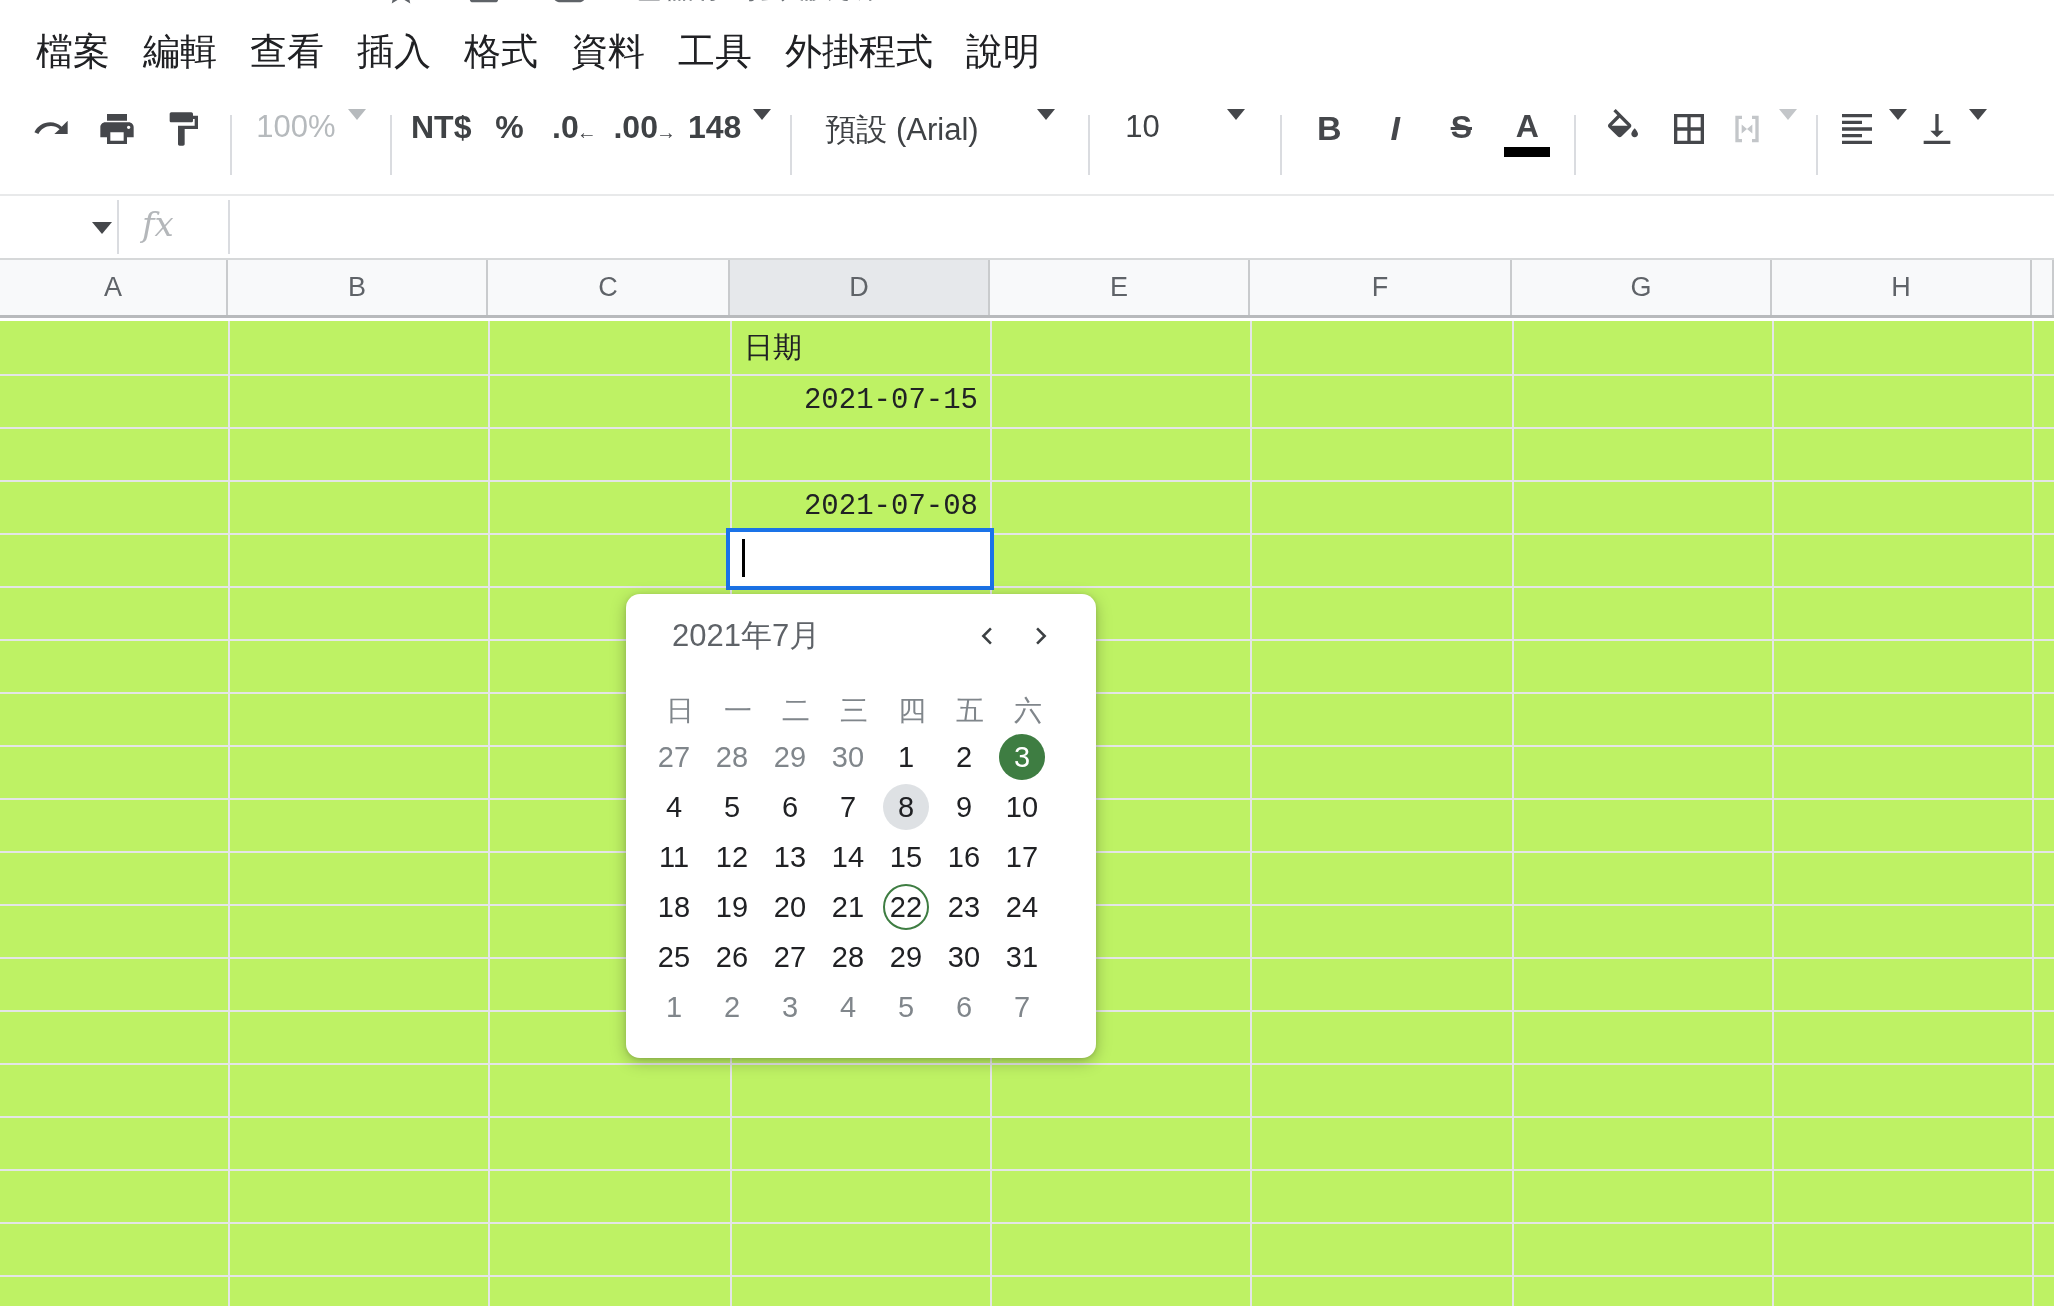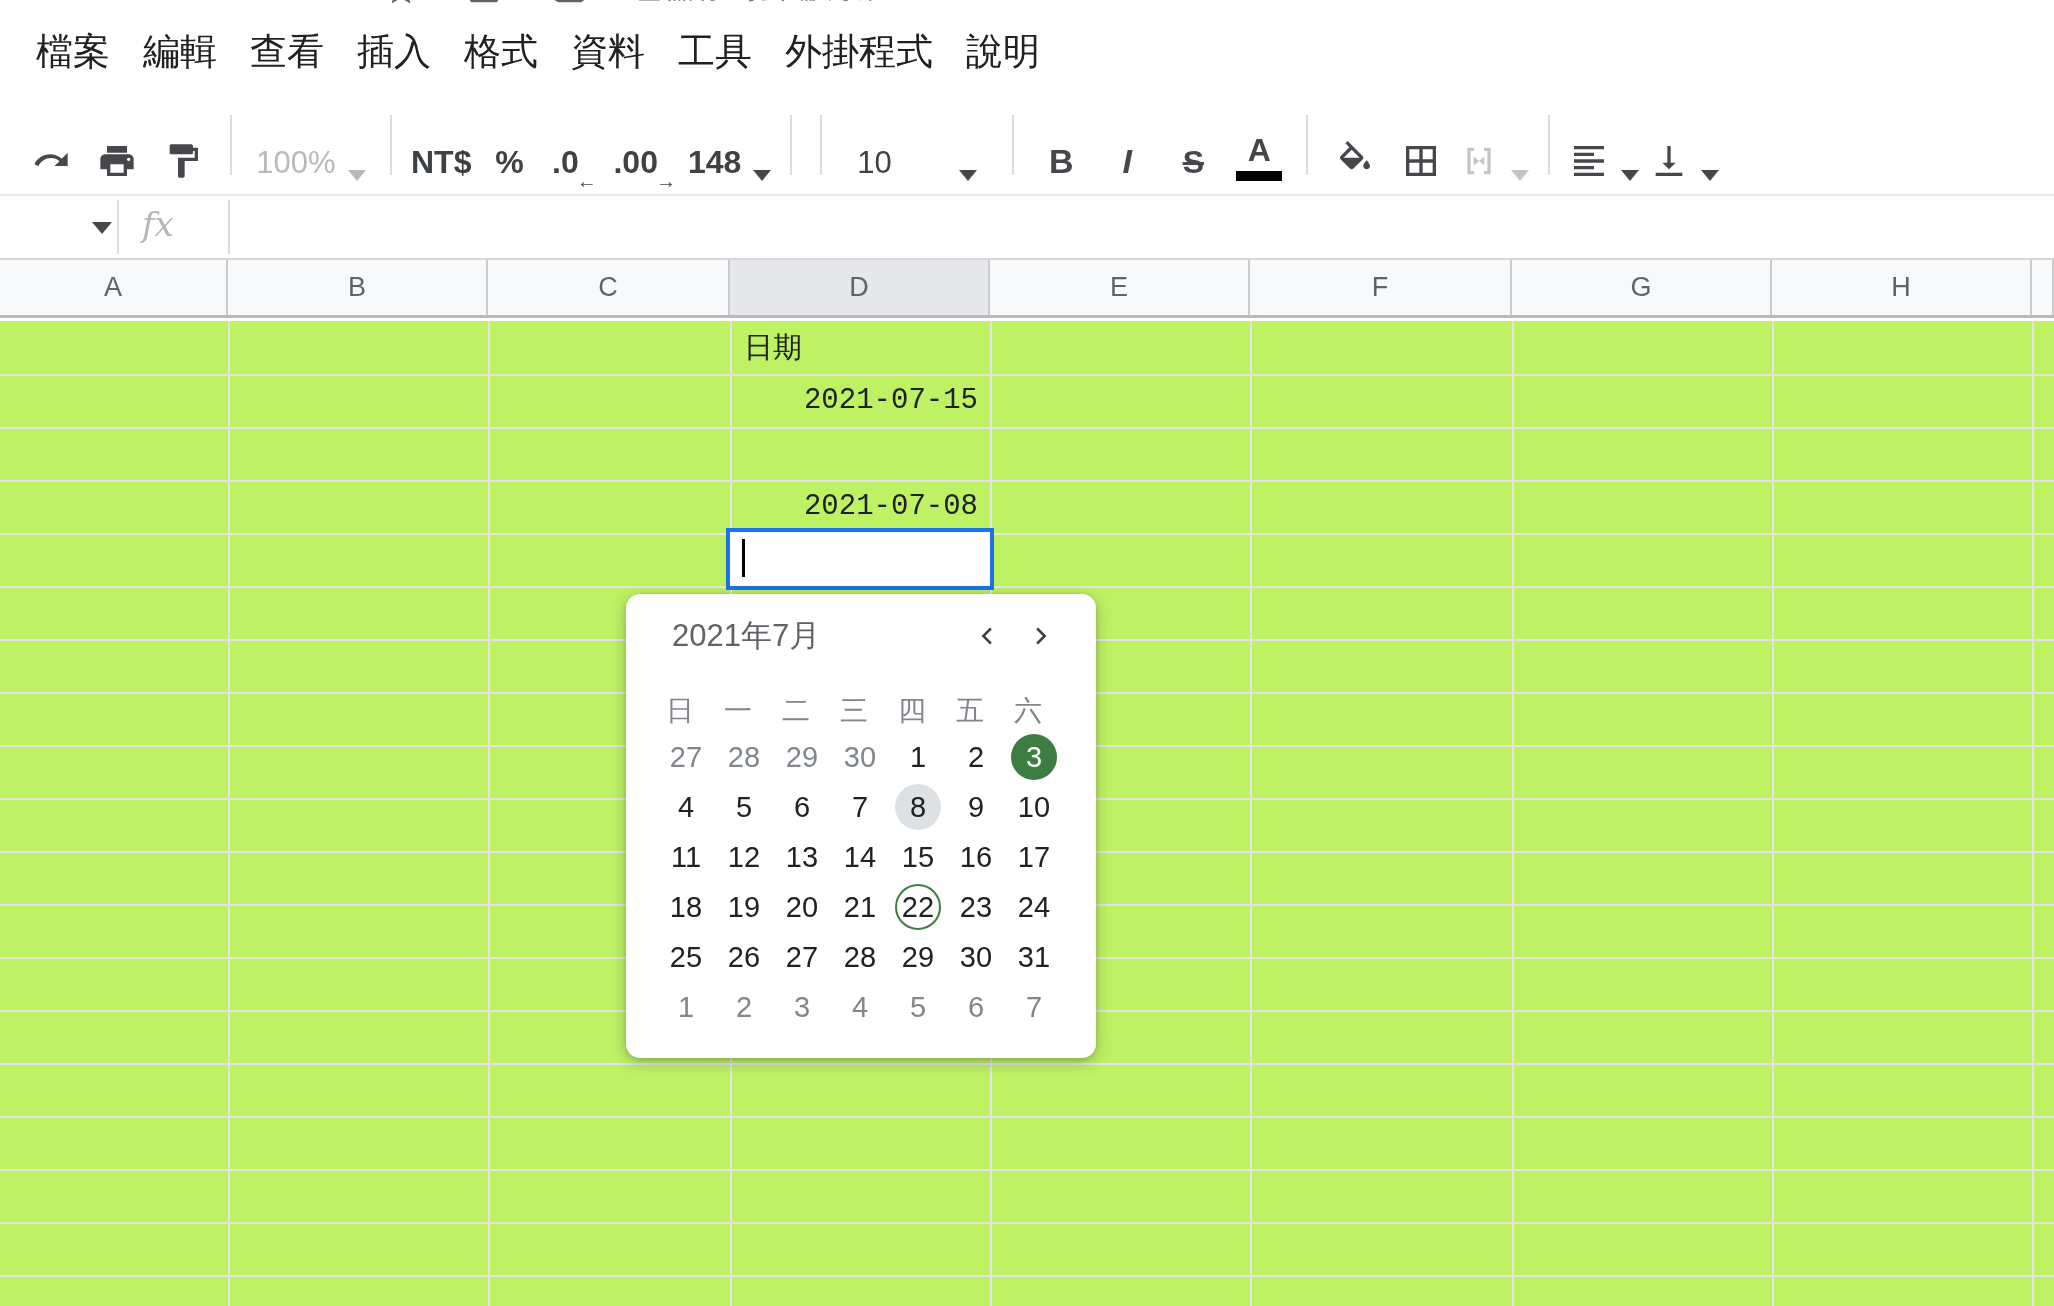--- a/index.html
+++ b/index.html
@@ -14,21 +14,21 @@
   .saved-status{margin-left:44px;font-size:31px;color:#6b7075;}
 
   
   .menubar{position:absolute;top:26px;left:36px;right:0;height:52px;display:flex;align-items:center;}
   .menu-item{font-size:37px;color:#202124;margin-right:33px;cursor:default;}
   .last-edited{margin-left:56px;font-size:33px;color:#80868b;text-decoration:underline;}
 
   
   .toolbar{position:absolute;top:96px;left:0;right:0;height:98px;display:flex;align-items:center;
            padding-left:18px;border-bottom:2px solid #e8e9ea;overflow:hidden;white-space:nowrap;}
-  .tb-btn{display:flex;align-items:flex-end;justify-content:center;height:72px;min-width:56px;margin:0 5px;}
+  .tb-btn{display:flex;align-items:flex-start;justify-content:center;height:72px;min-width:56px;margin:0 5px;}
   .tb-sep{width:2px;height:60px;background:#dadce0;margin:0 14px;flex:0 0 auto;}
   .tb-text{font-size:32px;font-weight:700;color:#3f4245;}
   .caret{width:0;height:0;border-left:9px solid transparent;border-right:9px solid transparent;
          border-top:11px solid #45474b;margin-left:12px;}
   .caret.dis{border-top-color:#c3c6c9;}
   .zoom-lbl{font-size:31px;color:#b6babd;font-weight:400;}
   .dec-arrow{font-size:20px;color:#45474b;position:relative;top:12px;left:-2px;}
   .fmt-bold{font-size:34px;font-weight:700;color:#45474b;}
   .fmt-italic{font-size:34px;font-style:italic;font-weight:600;color:#45474b;}
   .fmt-strike{font-size:32px;font-weight:600;color:#45474b;text-decoration:line-through;}
@@ -69,21 +69,21 @@
   
   .datepicker{position:absolute;left:626px;top:594px;width:470px;height:464px;background:#fff;
               border-radius:14px;box-shadow:0 4px 16px rgba(0,0,0,.26),0 1px 4px rgba(0,0,0,.12);z-index:10;}
   .dp-head{position:absolute;left:46px;top:20px;right:30px;height:44px;display:flex;align-items:center;}
   .dp-title{font-size:31px;color:#5f6368;flex:1;}
   .dp-nav{width:52px;height:44px;display:flex;align-items:center;justify-content:center;cursor:pointer;}
   .dp-weekdays,.dp-days{position:absolute;left:25px;width:406px;display:grid;grid-template-columns:repeat(7,58px);}
   .dp-weekdays{top:96px;height:42px;}
   .dp-wd{display:flex;align-items:center;justify-content:center;font-size:28px;color:#80868b;}
   .dp-days{top:138px;grid-auto-rows:50px;}
-  .dp-day{display:flex;align-items:center;justify-content:flex-end;cursor:pointer;}
+  .dp-day{display:flex;align-items:center;justify-content:flex-start;cursor:pointer;}
   .dp-day span{width:46px;height:46px;display:flex;align-items:center;justify-content:center;
                border-radius:50%;font-size:29px;font-weight:500;color:#202124;}
   .dp-day.out span{color:#80868b;font-weight:400;}
   .dp-day.selected span{background:#3e7d42;color:#fff;}
   .dp-day.today span{background:#dee1e4;}
   .dp-day.ring span{width:42px;height:42px;border:2px solid #3e7d42;}
 </style>
 </head>
 <body>
 
@@ -153,20 +153,24 @@
     </div>
     <div class="tb-btn">
       <span class="tb-text">.00</span>
         <span class="dec-arrow">→</span>
     </div>
     <div class="tb-btn">
       <span class="tb-text">148</span>
       <span class="caret"></span>
     </div>
     <div class="tb-sep"></div>
+    <div class="tb-btn font-btn">
+      <span class="tb-text" style="font-weight:400;font-size:31px;">預設 (Arial)</span>
+      <span class="caret"></span>
+    </div>
     <div class="tb-sep"></div>
     <div class="tb-btn size-btn">
       <span class="tb-text" style="font-weight:400;font-size:31px;">10</span>
       <span class="caret"></span>
     </div>
     <div class="tb-sep"></div>
     <div class="tb-btn">
         <span class="fmt-bold">B</span>
       </div>
     <div class="tb-btn">

